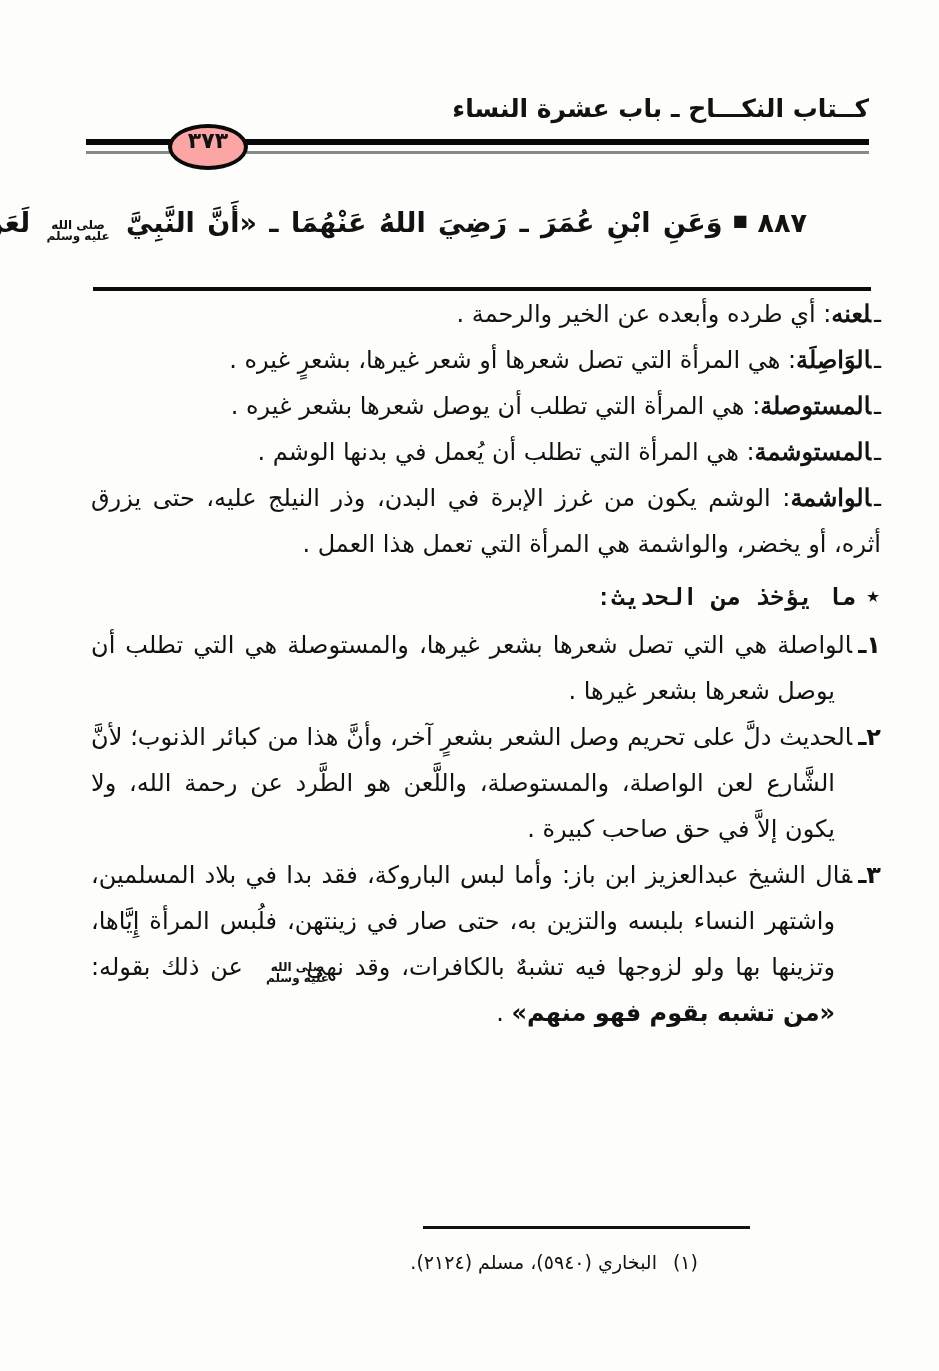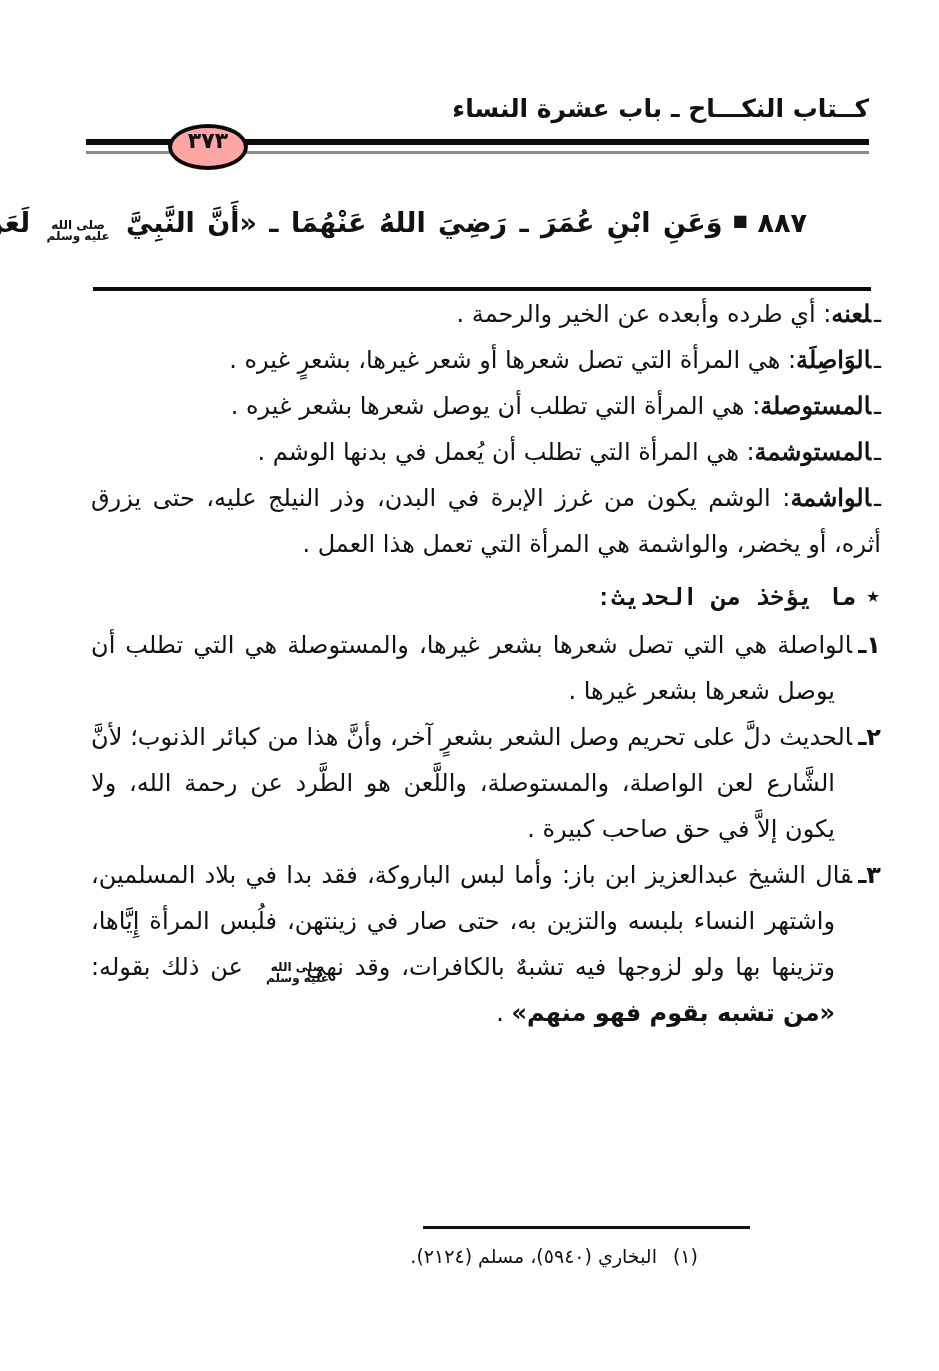--- a/index.html
+++ b/index.html
@@ -156,21 +156,21 @@
   .item .bold-quote { font-weight: bold; }
   .item .pbuh { vertical-align: -7px; }
 
   
   .footnote {
     position: absolute;
     top: 1226px;
     right: 189px;
     width: 327px;
     border-top: 3px solid #111;
-    padding-top: 12px;
+    padding-top: 18px;
     direction: rtl;
     text-align: right;
     font-size: 19px;
     line-height: 30px;
     padding-right: 0;
     box-sizing: border-box;
   }
   .footnote .inner { padding-right: 52px; white-space: nowrap; }
   .footnote .fn-num { margin-left: 16px; }
 </style>

